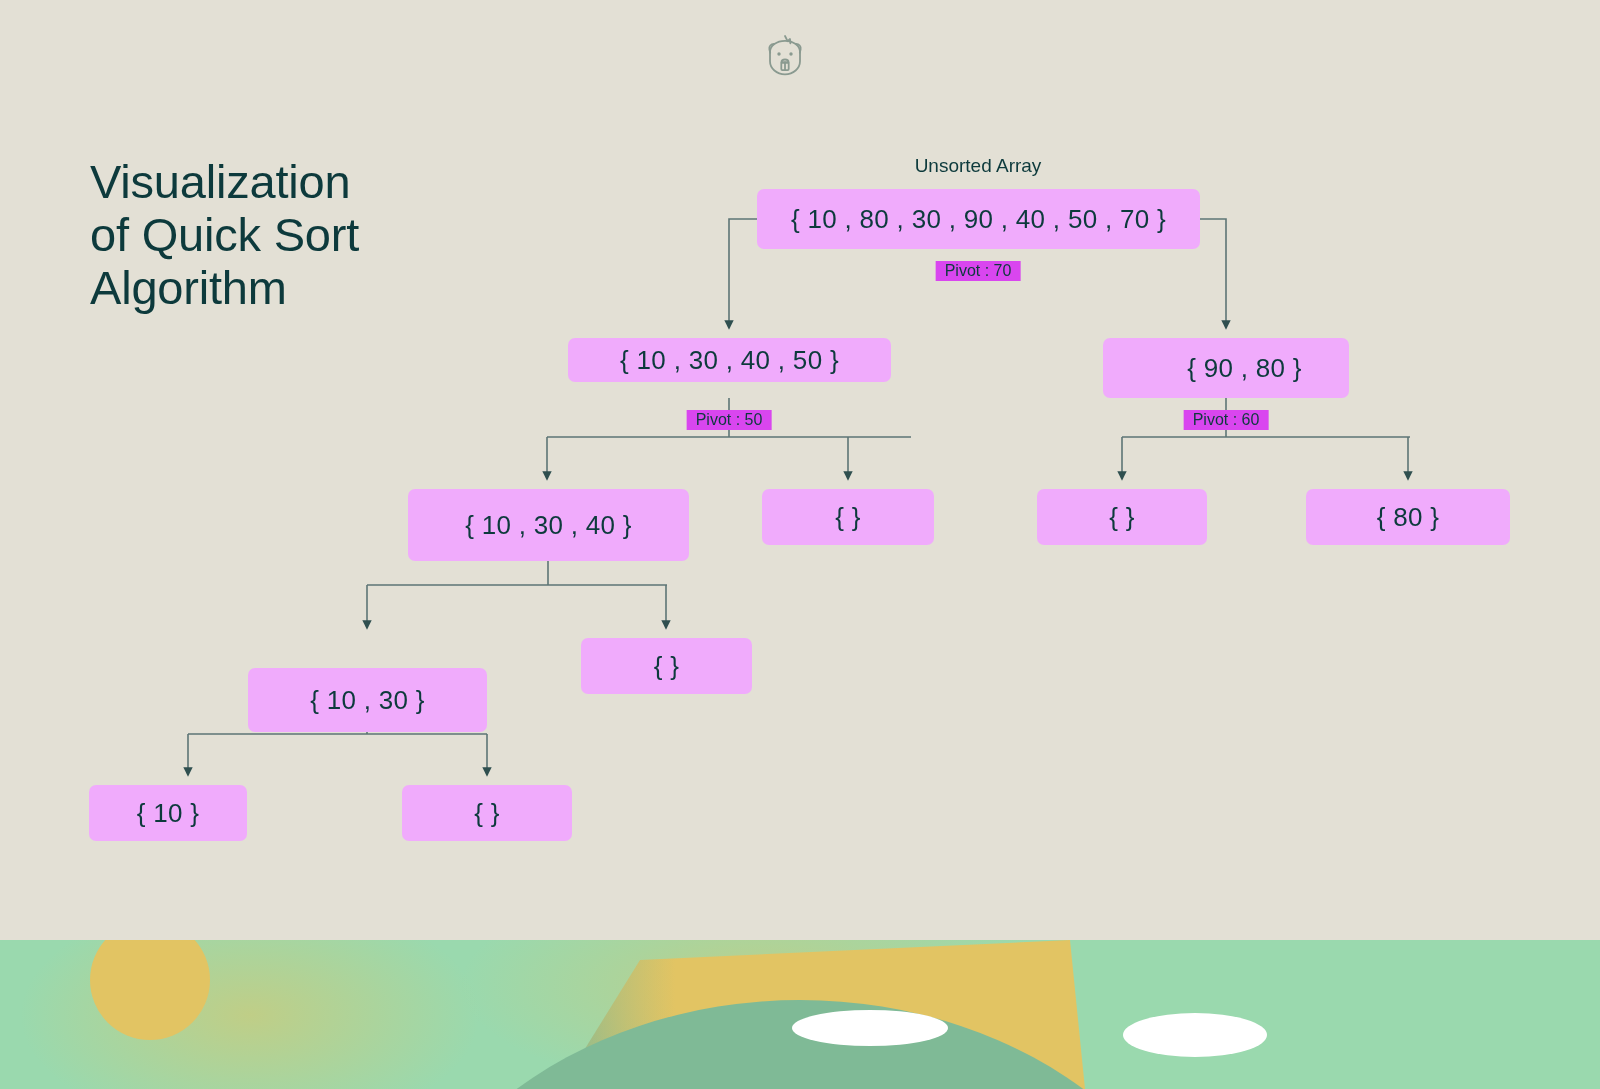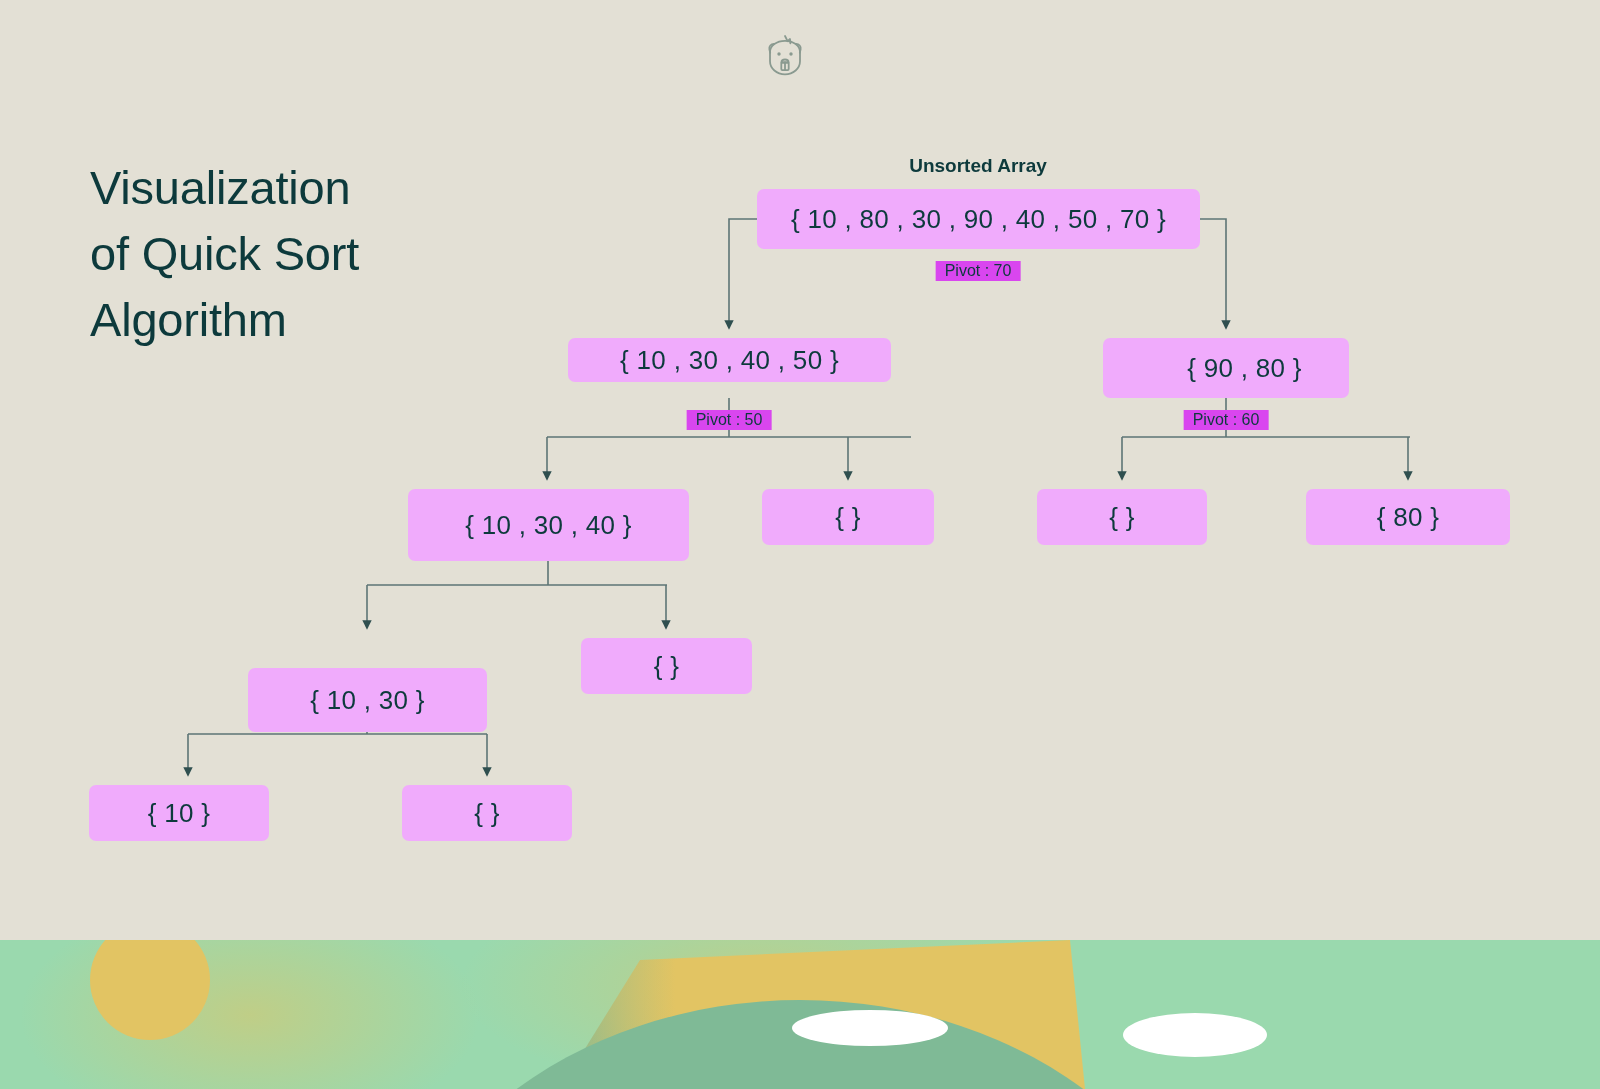--- a/index.html
+++ b/index.html
@@ -31,21 +31,21 @@
     height: 56px;
   }
 
   
   .page-title {
     position: absolute;
     left: 90px;
     top: 155px;
     width: 420px;
     font-size: 47px;
-    line-height: 66px;
+    line-height: 53px;
     font-weight: 400;
     color: #0d3a3c;
     letter-spacing: -0.2px;
     white-space: pre-line;
   }
 
   
   .diagram {
     position: absolute;
     left: 0; top: 0;
@@ -71,21 +71,21 @@
     color: #0d3a3c;
     font-size: 26px;
     letter-spacing: 0.3px;
     white-space: nowrap;
   }
 
   .caption {
     position: absolute;
     color: #0d3a3c;
     font-size: 19px;
-    font-weight: 700;
+    font-weight: 400;
     white-space: nowrap;
     text-align: center;
     transform: translateX(-50%);
   }
 
   .pivot-label {
     position: absolute;
     color: #0d3a3c;
     font-size: 16px;
     font-weight: 400;
@@ -174,21 +174,21 @@
     <div class="node" style="left:1103px; top:338px; width:246px; height:60px;padding-left:37px;">{ 90 , 80 }</div>
 
     <div class="node" style="left:408px; top:489px; width:281px; height:72px;text-align:right;">{ 10 , 30 , 40 }</div>
     <div class="node" style="left:762px; top:489px; width:172px; height:56px;">{ }</div>
     <div class="node" style="left:1037px; top:489px; width:170px; height:56px;">{ }</div>
     <div class="node" style="left:1306px; top:489px; width:204px; height:56px;">{ 80 }</div>
 
     <div class="node" style="left:248px; top:668px; width:239px; height:64px;">{ 10 , 30 }</div>
     <div class="node" style="left:581px; top:638px; width:171px; height:56px;">{ }</div>
 
-    <div class="node" style="left:89px; top:785px; width:180px; height:56px;">{ 10 }</div>
+    <div class="node" style="left:89px; top:785px; width:158px; height:56px;">{ 10 }</div>
     <div class="node" style="left:402px; top:785px; width:170px; height:56px;">{ }</div>
 
     <div class="pivot-label" style="left:978px; top:261px;">Pivot : 70</div>
     <div class="pivot-label" style="left:729px; top:410px;">Pivot : 50</div>
     <div class="pivot-label" style="left:1226px; top:410px;">Pivot : 60</div>
   </div>
 
   <div class="scenery">
     <svg viewBox="0 0 1600 149" width="1600" height="149" preserveAspectRatio="none" aria-hidden="true">
       <defs>

